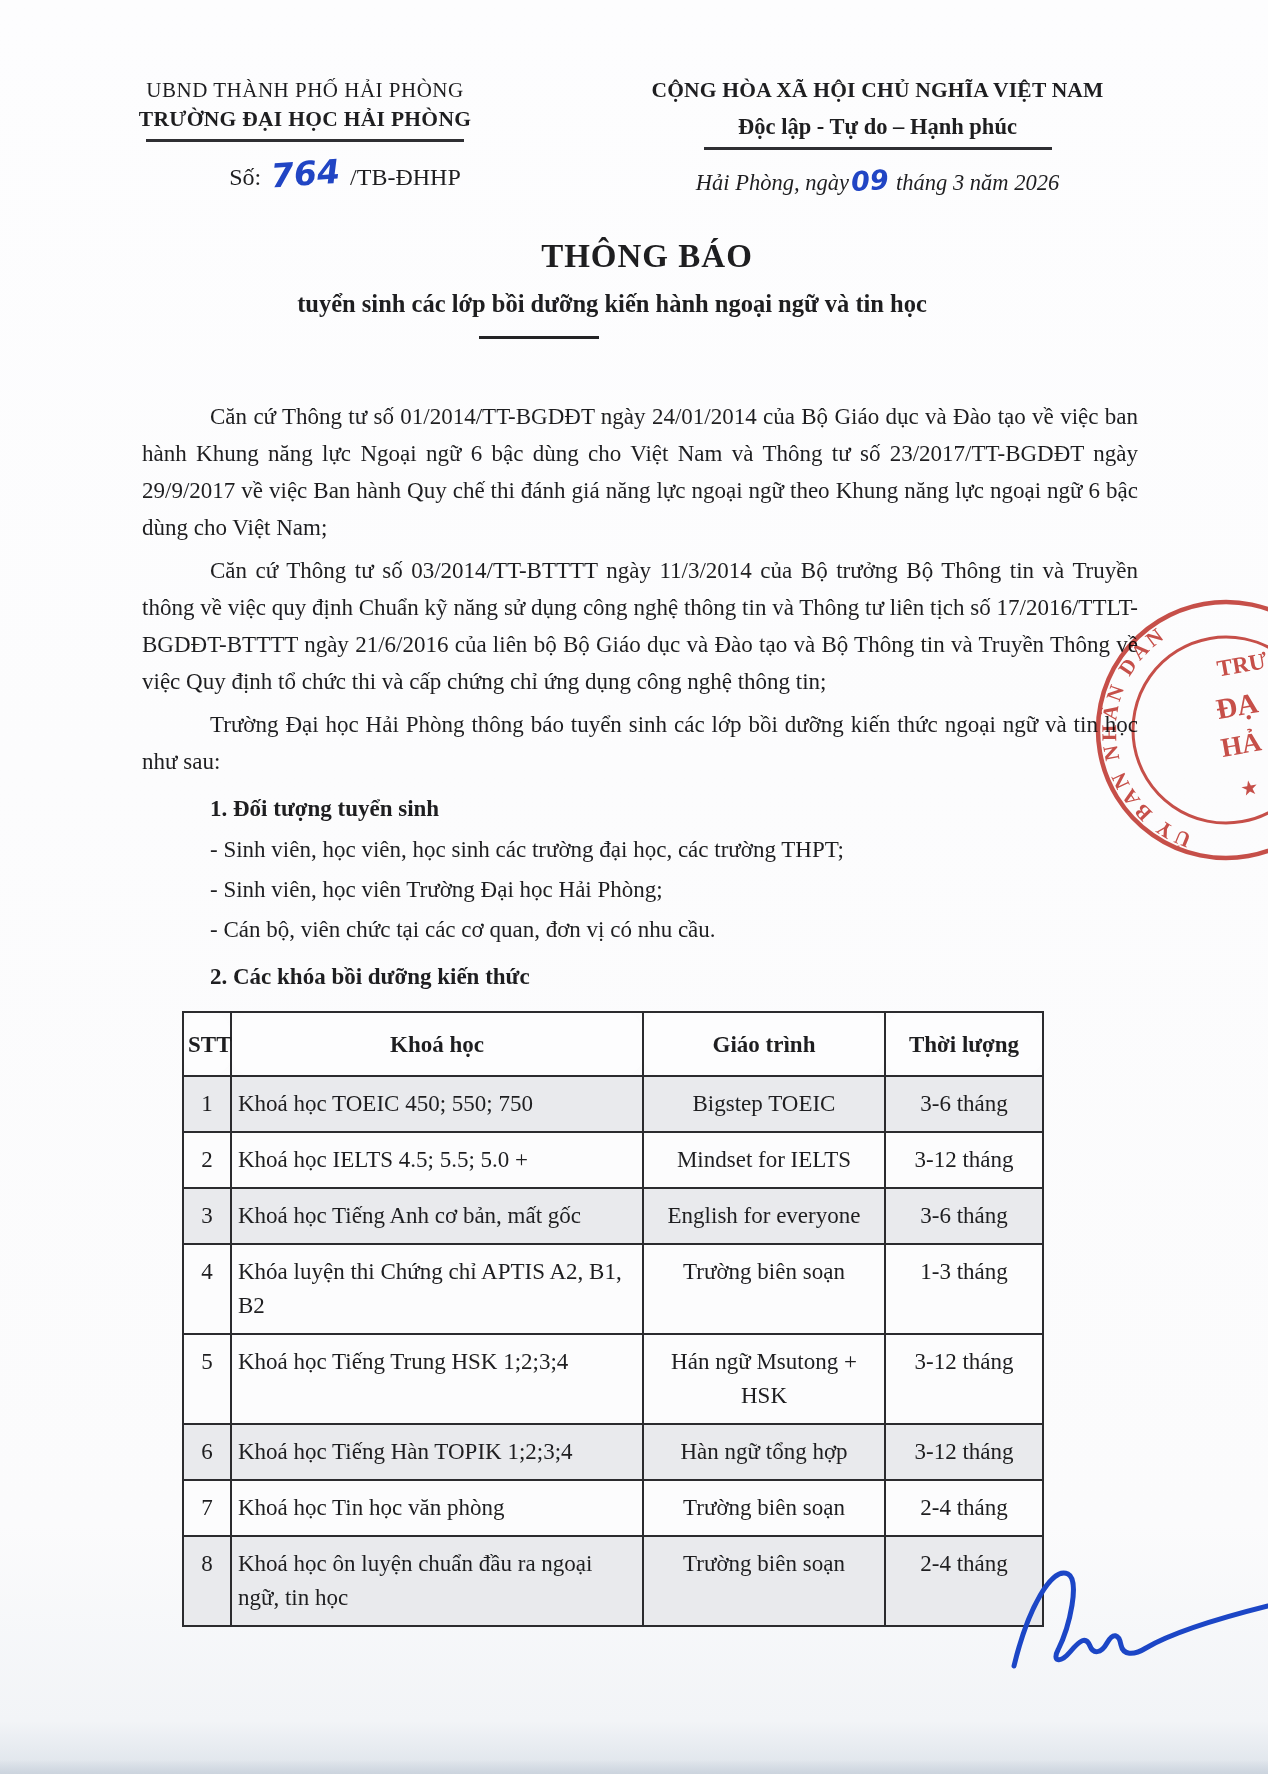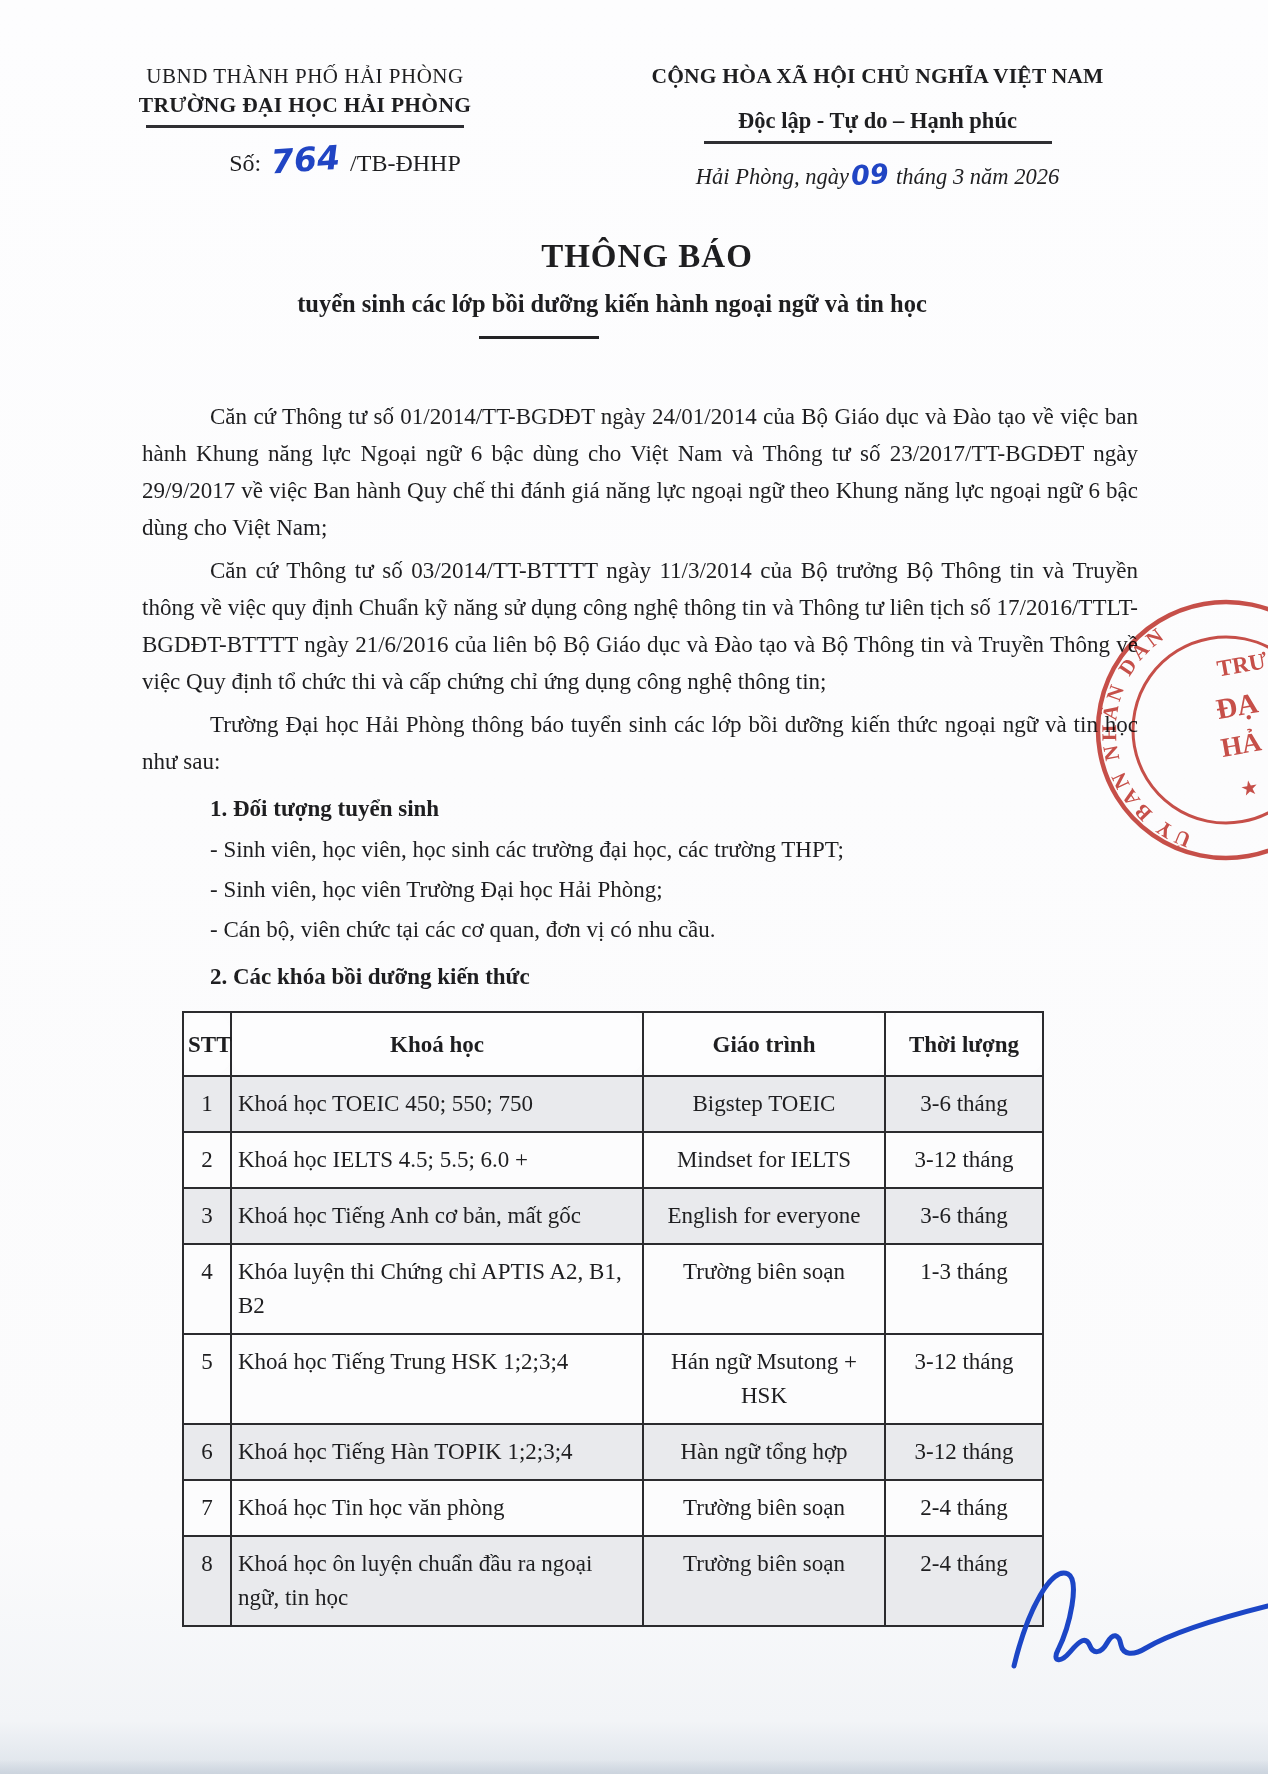--- a/index.html
+++ b/index.html
@@ -5,30 +5,30 @@
   html,body{margin:0;padding:0;background:#e9ebee;}
   .page{
     position:relative;width:1268px;height:1774px;overflow:hidden;
     background:
       linear-gradient(180deg,#fdfdfe 0%,#fbfbfc 86%,#f2f4f7 97%,#dde3ea 100%),
       #fcfcfd;
     font-family:"Liberation Serif","DejaVu Serif",serif;
     color:#1e1e20;
   }
   
-  .hdr{position:absolute;top:64px;left:0;width:100%;display:flex;}
+  .hdr{position:absolute;top:78px;left:0;width:100%;display:flex;}
   .hdr-left{width:470px;margin-left:70px;text-align:center;}
   .hdr-right{width:575px;margin-left:50px;text-align:center;}
   .hdr-org1{font-size:21px;letter-spacing:.5px;}
   .hdr-org2{font-size:21.5px;font-weight:bold;margin-top:4px;letter-spacing:.3px;}
   .rule{height:3px;background:#2f2f33;margin:7px auto 0 auto;}
   .rule-left{width:318px;}
   .rule-right{width:348px;}
   .hdr-nat1{font-size:21.5px;font-weight:bold;letter-spacing:.2px;}
-  .hdr-nat2{font-size:22.5px;font-weight:bold;margin-top:19px;text-align:center;}
+  .hdr-nat2{font-size:22.5px;font-weight:bold;margin-top:11px;text-align:center;}
   .so-line{margin-top:22px;font-size:24px;transform:translateX(40px);}
   .date-line{margin-top:20px;font-size:22.5px;font-style:italic;}
   .hand{
     font-family:"DejaVu Sans",sans-serif;font-style:italic;font-weight:bold;
     color:var(--ink,#2145c4);display:inline-block;transform:rotate(-4deg);
   }
   .hand-no{font-size:33px;line-height:20px;margin:0 4px;}
   .hand-day{font-size:27px;line-height:18px;margin:0 2px;}
   
   .title{position:absolute;top:238px;left:0;width:1232px;text-align:center;
@@ -127,21 +127,21 @@
         </thead>
       <tbody>
           <tr class="shaded">
             <td class="c-stt">1</td>
             <td class="c-course">Khoá học TOEIC 450; 550; 750</td>
             <td class="c-material">Bigstep TOEIC</td>
             <td class="c-duration">3-6 tháng</td>
           </tr>
           <tr class="plain">
             <td class="c-stt">2</td>
-            <td class="c-course">Khoá học IELTS 4.5; 5.5; 6.0 +</td>
+            <td class="c-course">Khoá học IELTS 4.5; 5.5; 5.0 +</td>
             <td class="c-material">Mindset for IELTS</td>
             <td class="c-duration">3-12 tháng</td>
           </tr>
           <tr class="shaded">
             <td class="c-stt">3</td>
             <td class="c-course">Khoá học Tiếng Anh cơ bản, mất gốc</td>
             <td class="c-material">English for everyone</td>
             <td class="c-duration">3-6 tháng</td>
           </tr>
           <tr class="plain">

